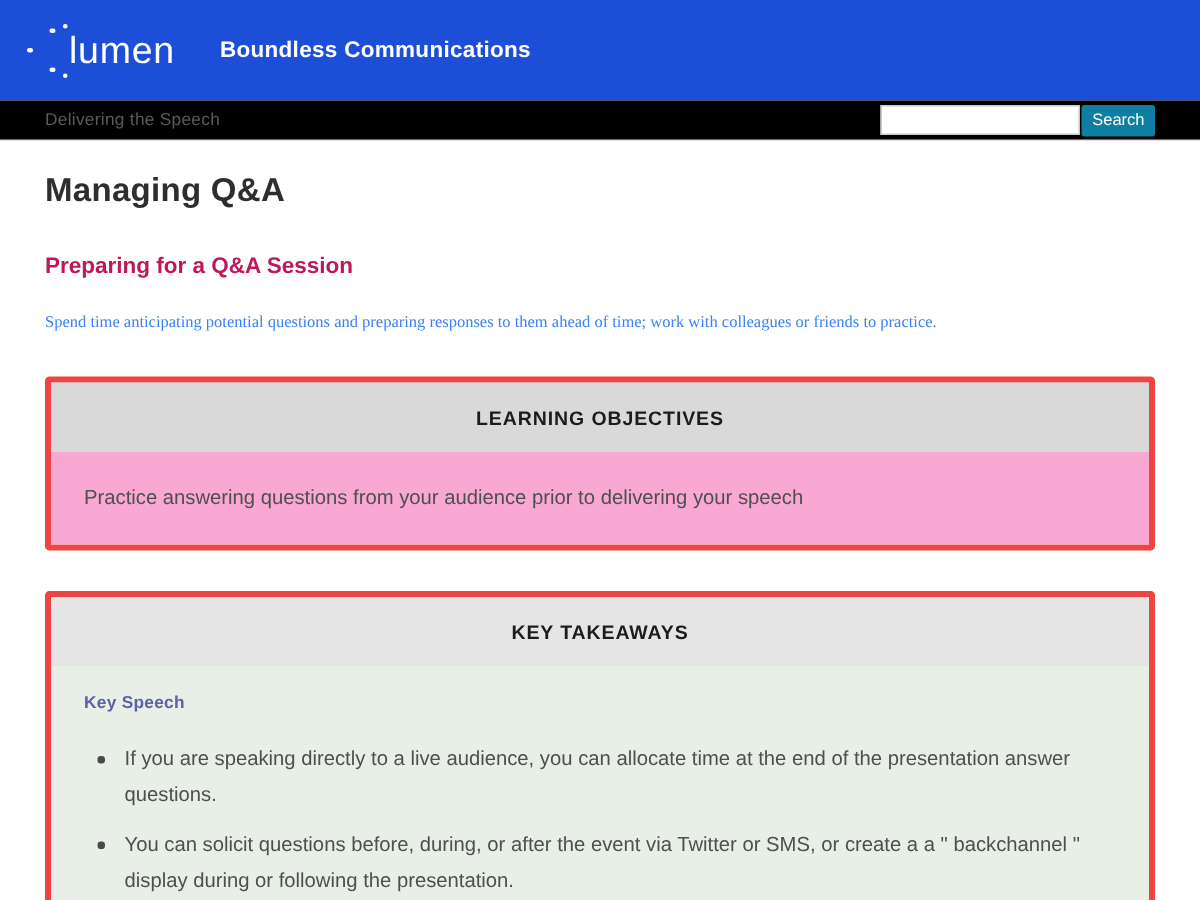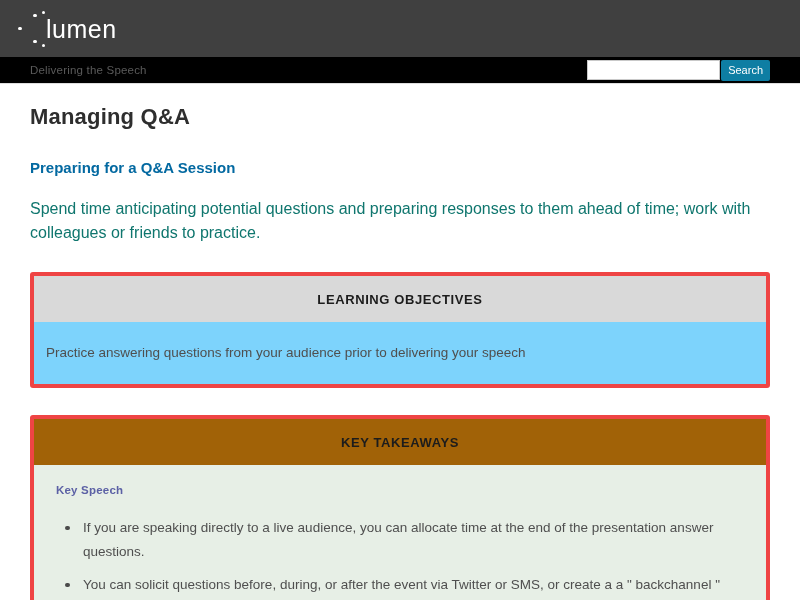--- a/index.html
+++ b/index.html
@@ -5,22 +5,22 @@
   * { margin: 0; padding: 0; box-sizing: border-box; }
   html, body {
     width: 800px; height: 600px;
     overflow: hidden;
     background: #ffffff;
     font-family: "Liberation Sans", sans-serif;
   }
 
   
   .app-header {
-    height: 57px;
-    background: #404040;
+    height: 67px;
+    background: #1d4ed8;
     display: flex;
     align-items: center;
     padding: 0 16px;
   }
   .logo {
     position: relative;
     display: flex;
     align-items: center;
     height: 44px;
     color: #ffffff;
@@ -96,27 +96,28 @@
     margin-top: 20px;
     font-size: 22px;
     font-weight: bold;
     color: #2e2e2e;
     letter-spacing: 0.2px;
   }
   .section-heading {
     margin-top: 29px;
     font-size: 15px;
     font-weight: bold;
-    color: #0369a1;
+    color: #be185d;
   }
   .intro {
     margin-top: 21px;
-    font-size: 16px;
-    color: #0f766e;
+    font-size: 11px;
+    color: #3b82f6;
     line-height: 1.5;
+    font-family: Liberation Serif, serif;
   }
 
   
   .callout {
     margin-top: 27px;
     border: 4px solid #ef4444;
     border-radius: 3px;
     overflow: hidden;
   }
   .callout-header {
@@ -126,22 +127,22 @@
     color: #1c1c1c;
     letter-spacing: 0.6px;
     padding: 16px 0 15px 0;
   }
   .callout-body {
     font-size: 13.5px;
     color: #4f4f4f;
     line-height: 1.5;
   }
   .lo .callout-header { background: #d9d9d9; }
-  .lo .callout-body   { background: #7dd3fc; padding: 21px 12px; }
-  .kt .callout-header { background: #a16207; }
+  .lo .callout-body   { background: #f9a8d4; padding: 21px 22px; }
+  .kt .callout-header { background: #e5e5e5; }
   .kt .callout-body   { background: #e7efe6; padding: 17px 22px 22px 22px; }
 
   .key-points-label {
     color: #5c61a5;
     font-size: 11.5px;
     font-weight: bold;
     letter-spacing: 0.2px;
   }
   .kt ul {
     list-style: none;
@@ -172,20 +173,21 @@
   <div class="logo">
     <span class="logo-dots">
       <i class="d1"></i>
         <i class="d2"></i>
         <i class="d3"></i>
         <i class="d4"></i>
         <i class="d5"></i>
     </span>
     <span class="logo-text">lumen</span>
   </div>
+  <div class="course-title">Boundless Communications</div>
 </header>
 
 <div class="crumb-bar">
   <span class="crumb">Delivering the Speech</span>
   <span class="search-form">
     <input class="search-input" type="text" placeholder="" value="" style="">
     <button class="search-button">Search</button>
   </span>
 </div>
 

